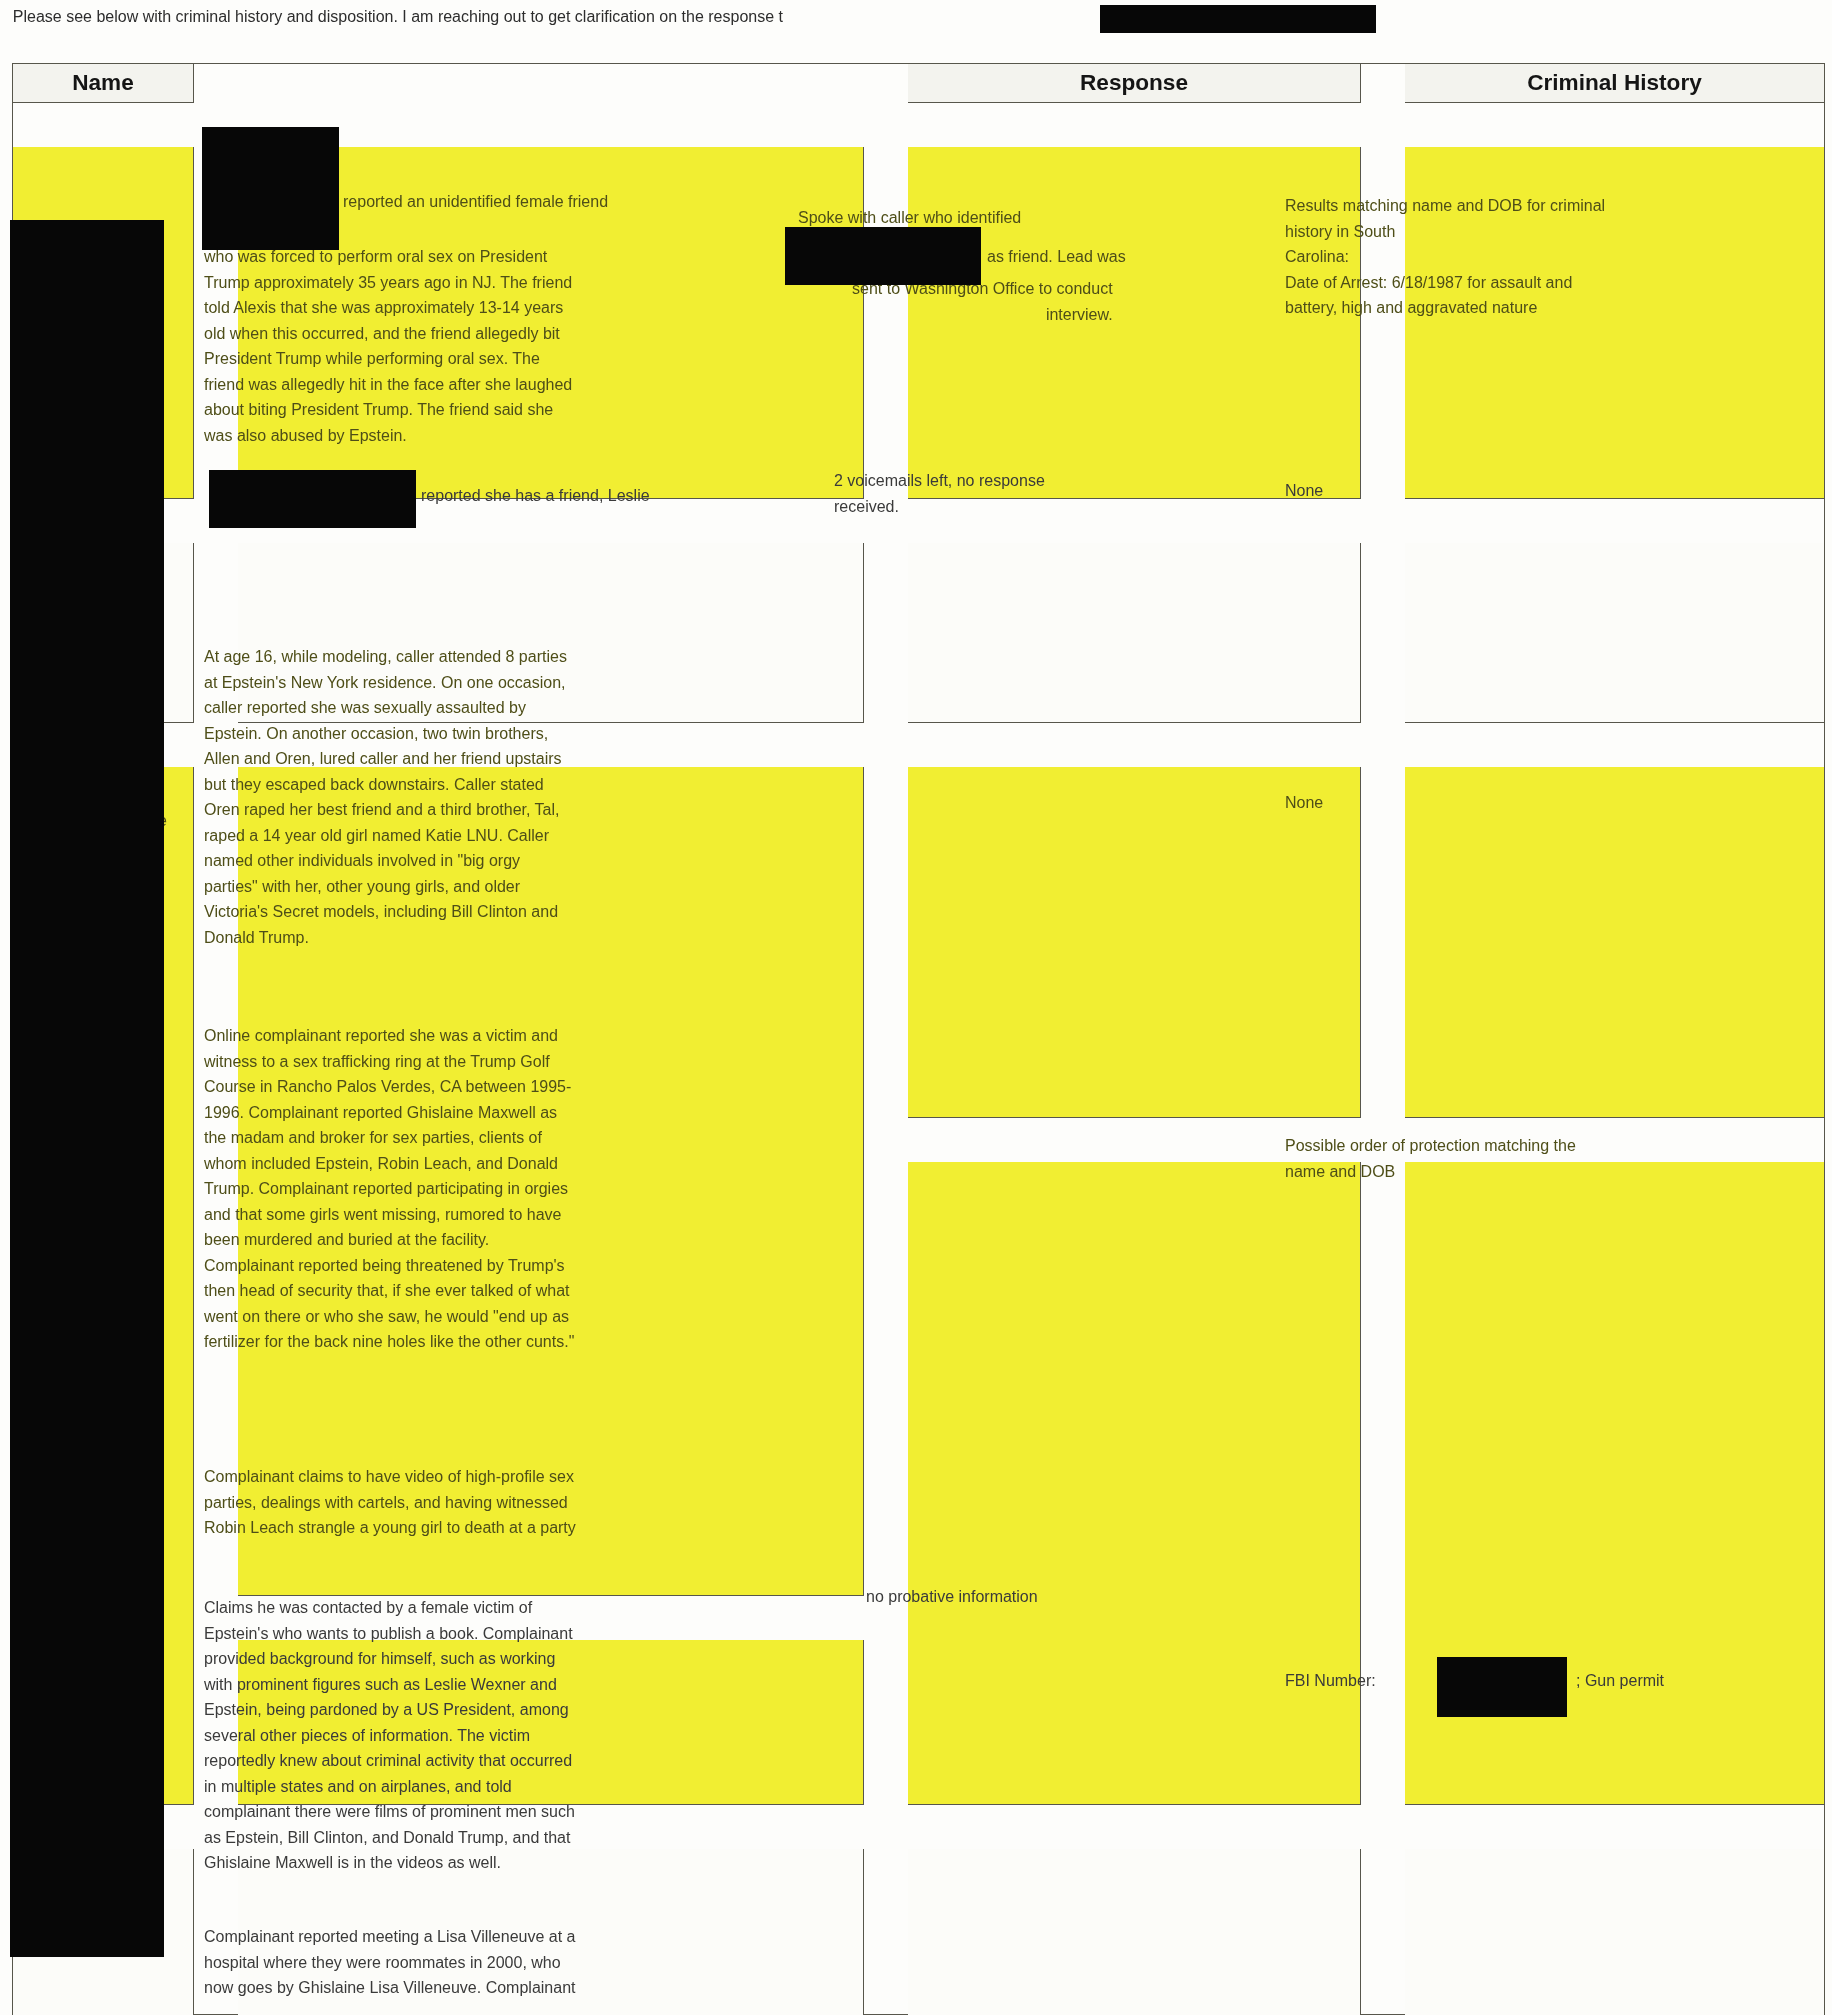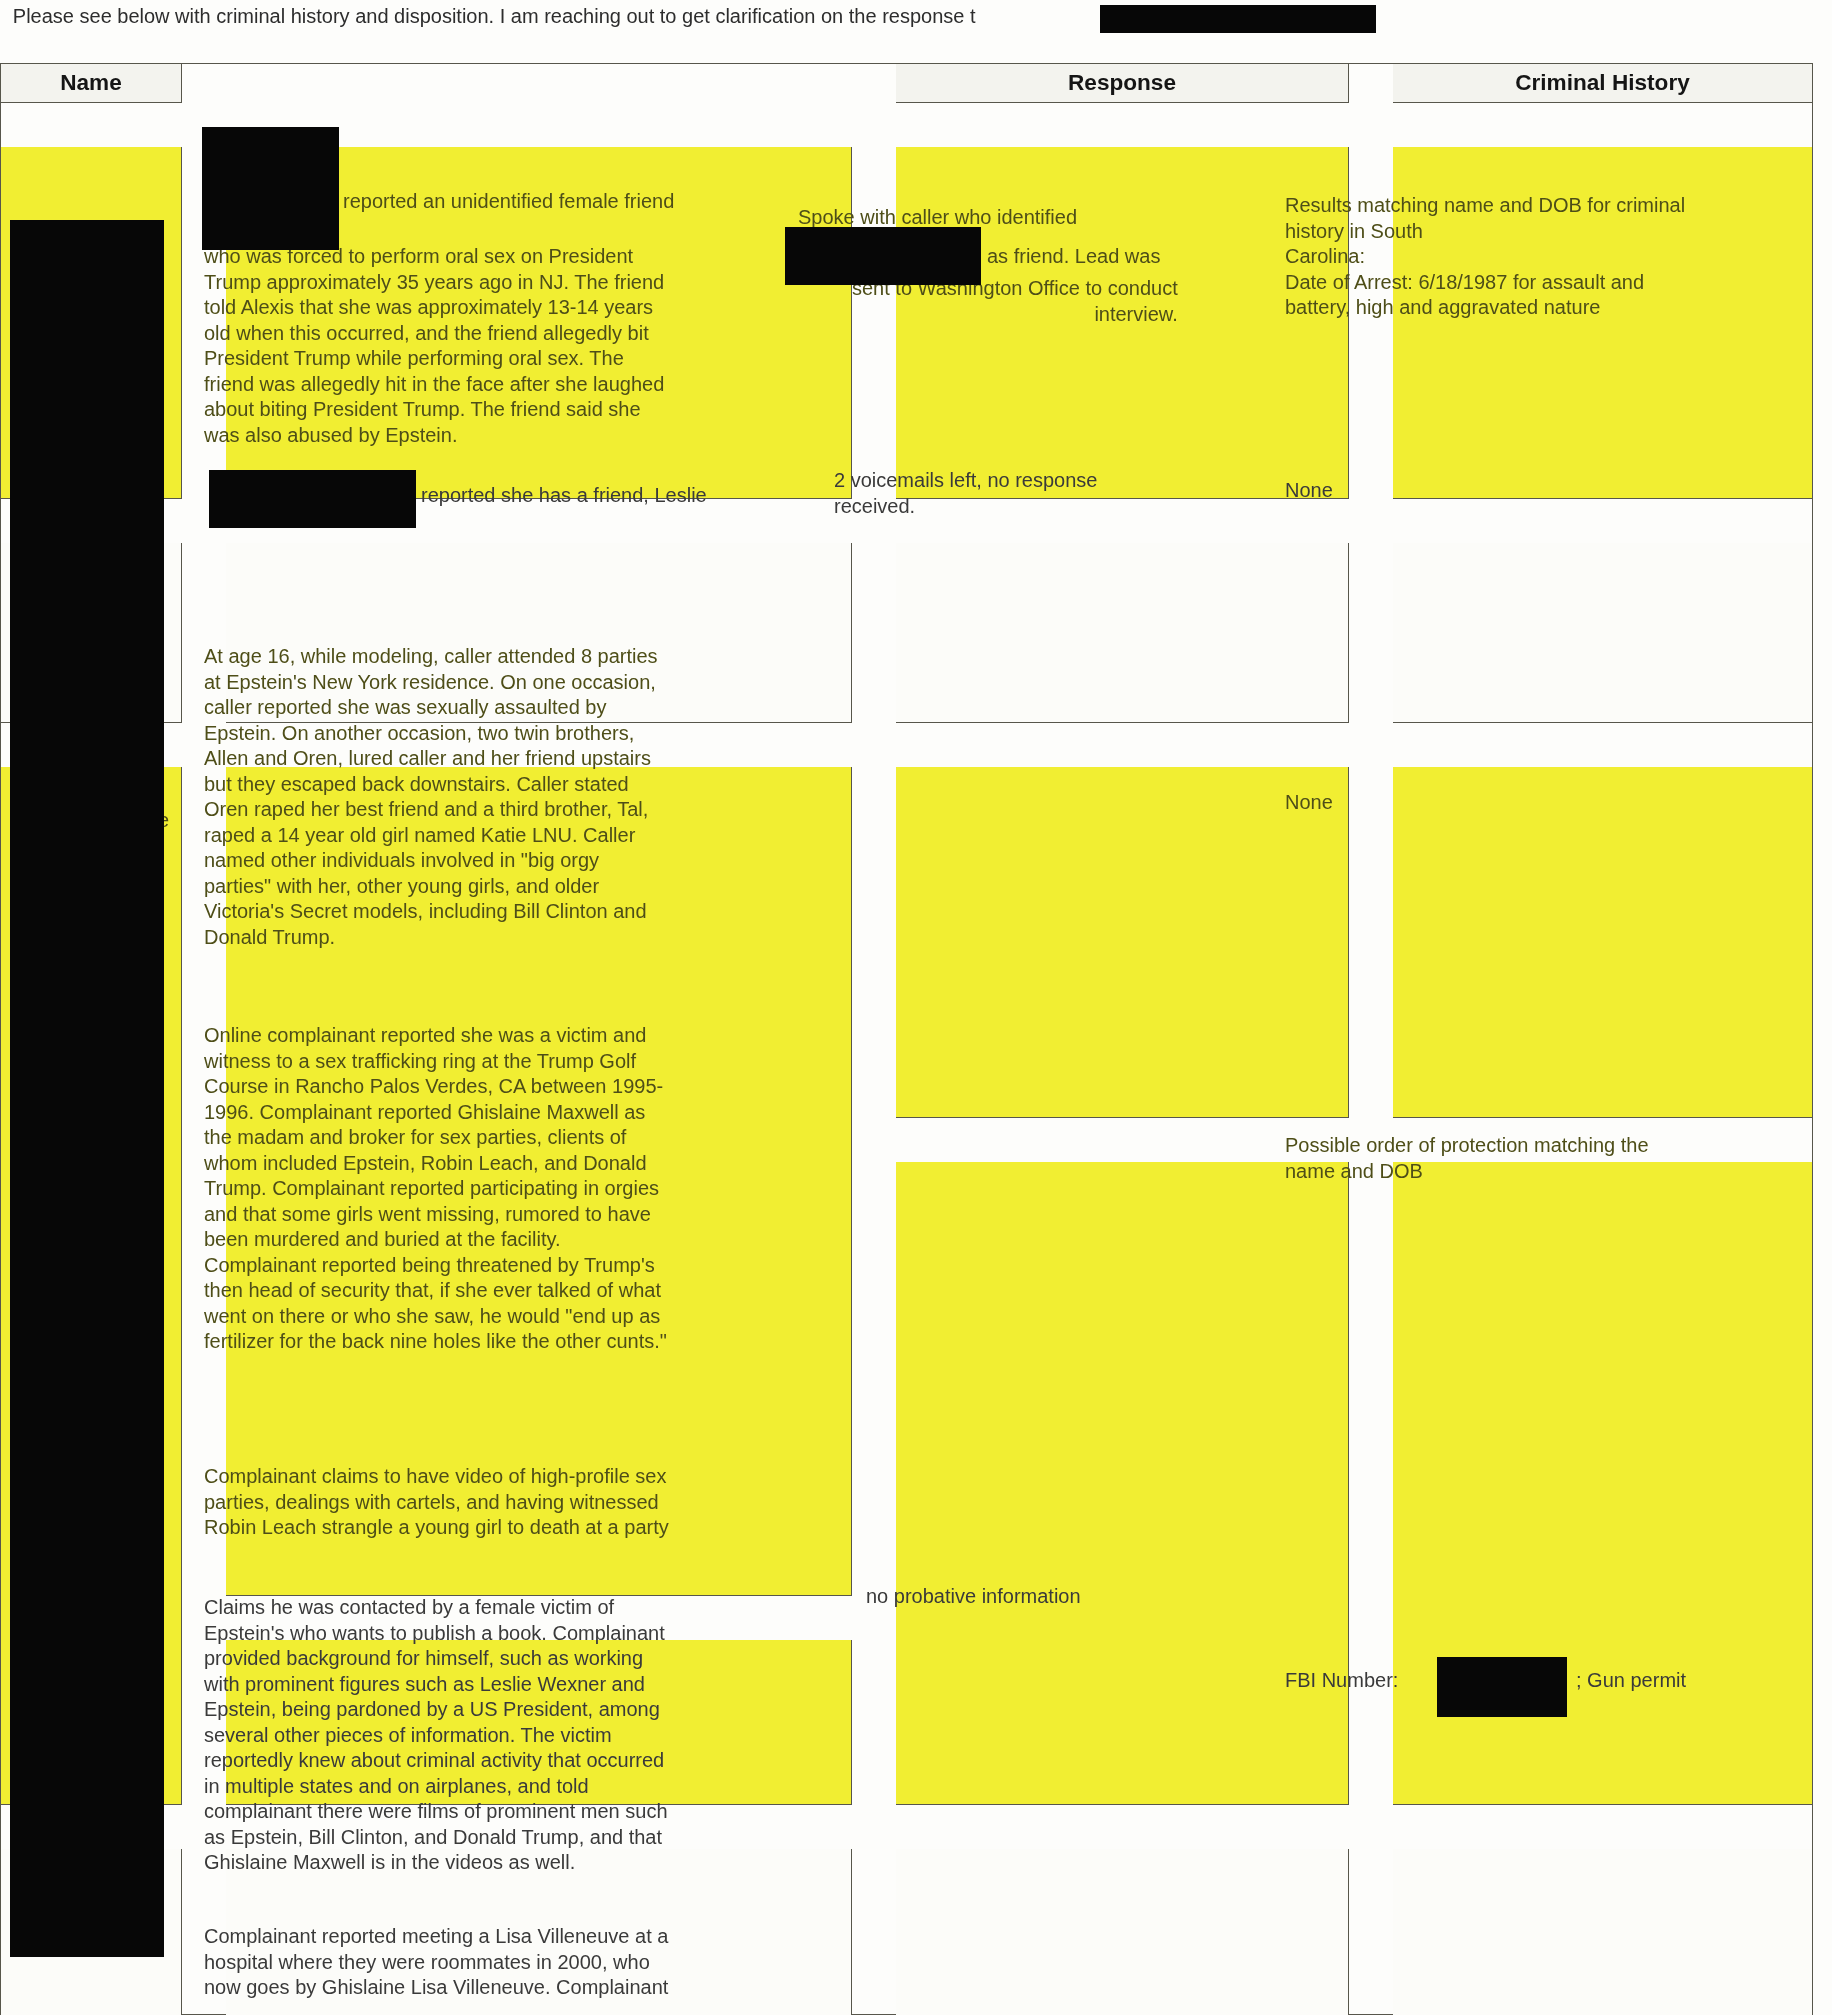--- a/index.html
+++ b/index.html
@@ -16,21 +16,21 @@
   #page{
     position:relative;
     width:1833px;
     height:2015px;
     background:#fdfdfb;
     overflow:hidden;
   }
   
   #tbl{
     position:absolute;
-    left:0; top:63px;
+    left:12px; top:63px;
     width:1813px; height:1952px;
     border:1.5px solid var(--line);
     box-sizing:border-box;
     display:grid;
     grid-template-columns:181px 626px 453px 1fr;
     grid-template-rows:39px 352px 180px 351px 434px 165px 332px 1fr;
     z-index:0;
     gap:44px;
   }
   .cell{border-right:1.5px solid var(--line); border-bottom:1.5px solid var(--line); box-sizing:border-box;}
@@ -40,21 +40,21 @@
   .w{background:var(--white-cell);}
   .hdr{
     background:var(--hdr-bg);
     display:flex; align-items:center; justify-content:center;
     font-weight:bold; font-size:22.6px; color:#151515;
   }
   
   .blk{
     position:absolute;
     white-space:pre-line;
-    font-size:20px;
+    font-size:16px;
     line-height:25.5px;
     z-index:2;
   }
   .olive{color:var(--olive);}
   .ink{color:var(--ink);}
   .intro{color:#2d2d2d;}
   
   .redact{
     position:absolute;
     background:var(--redact);

